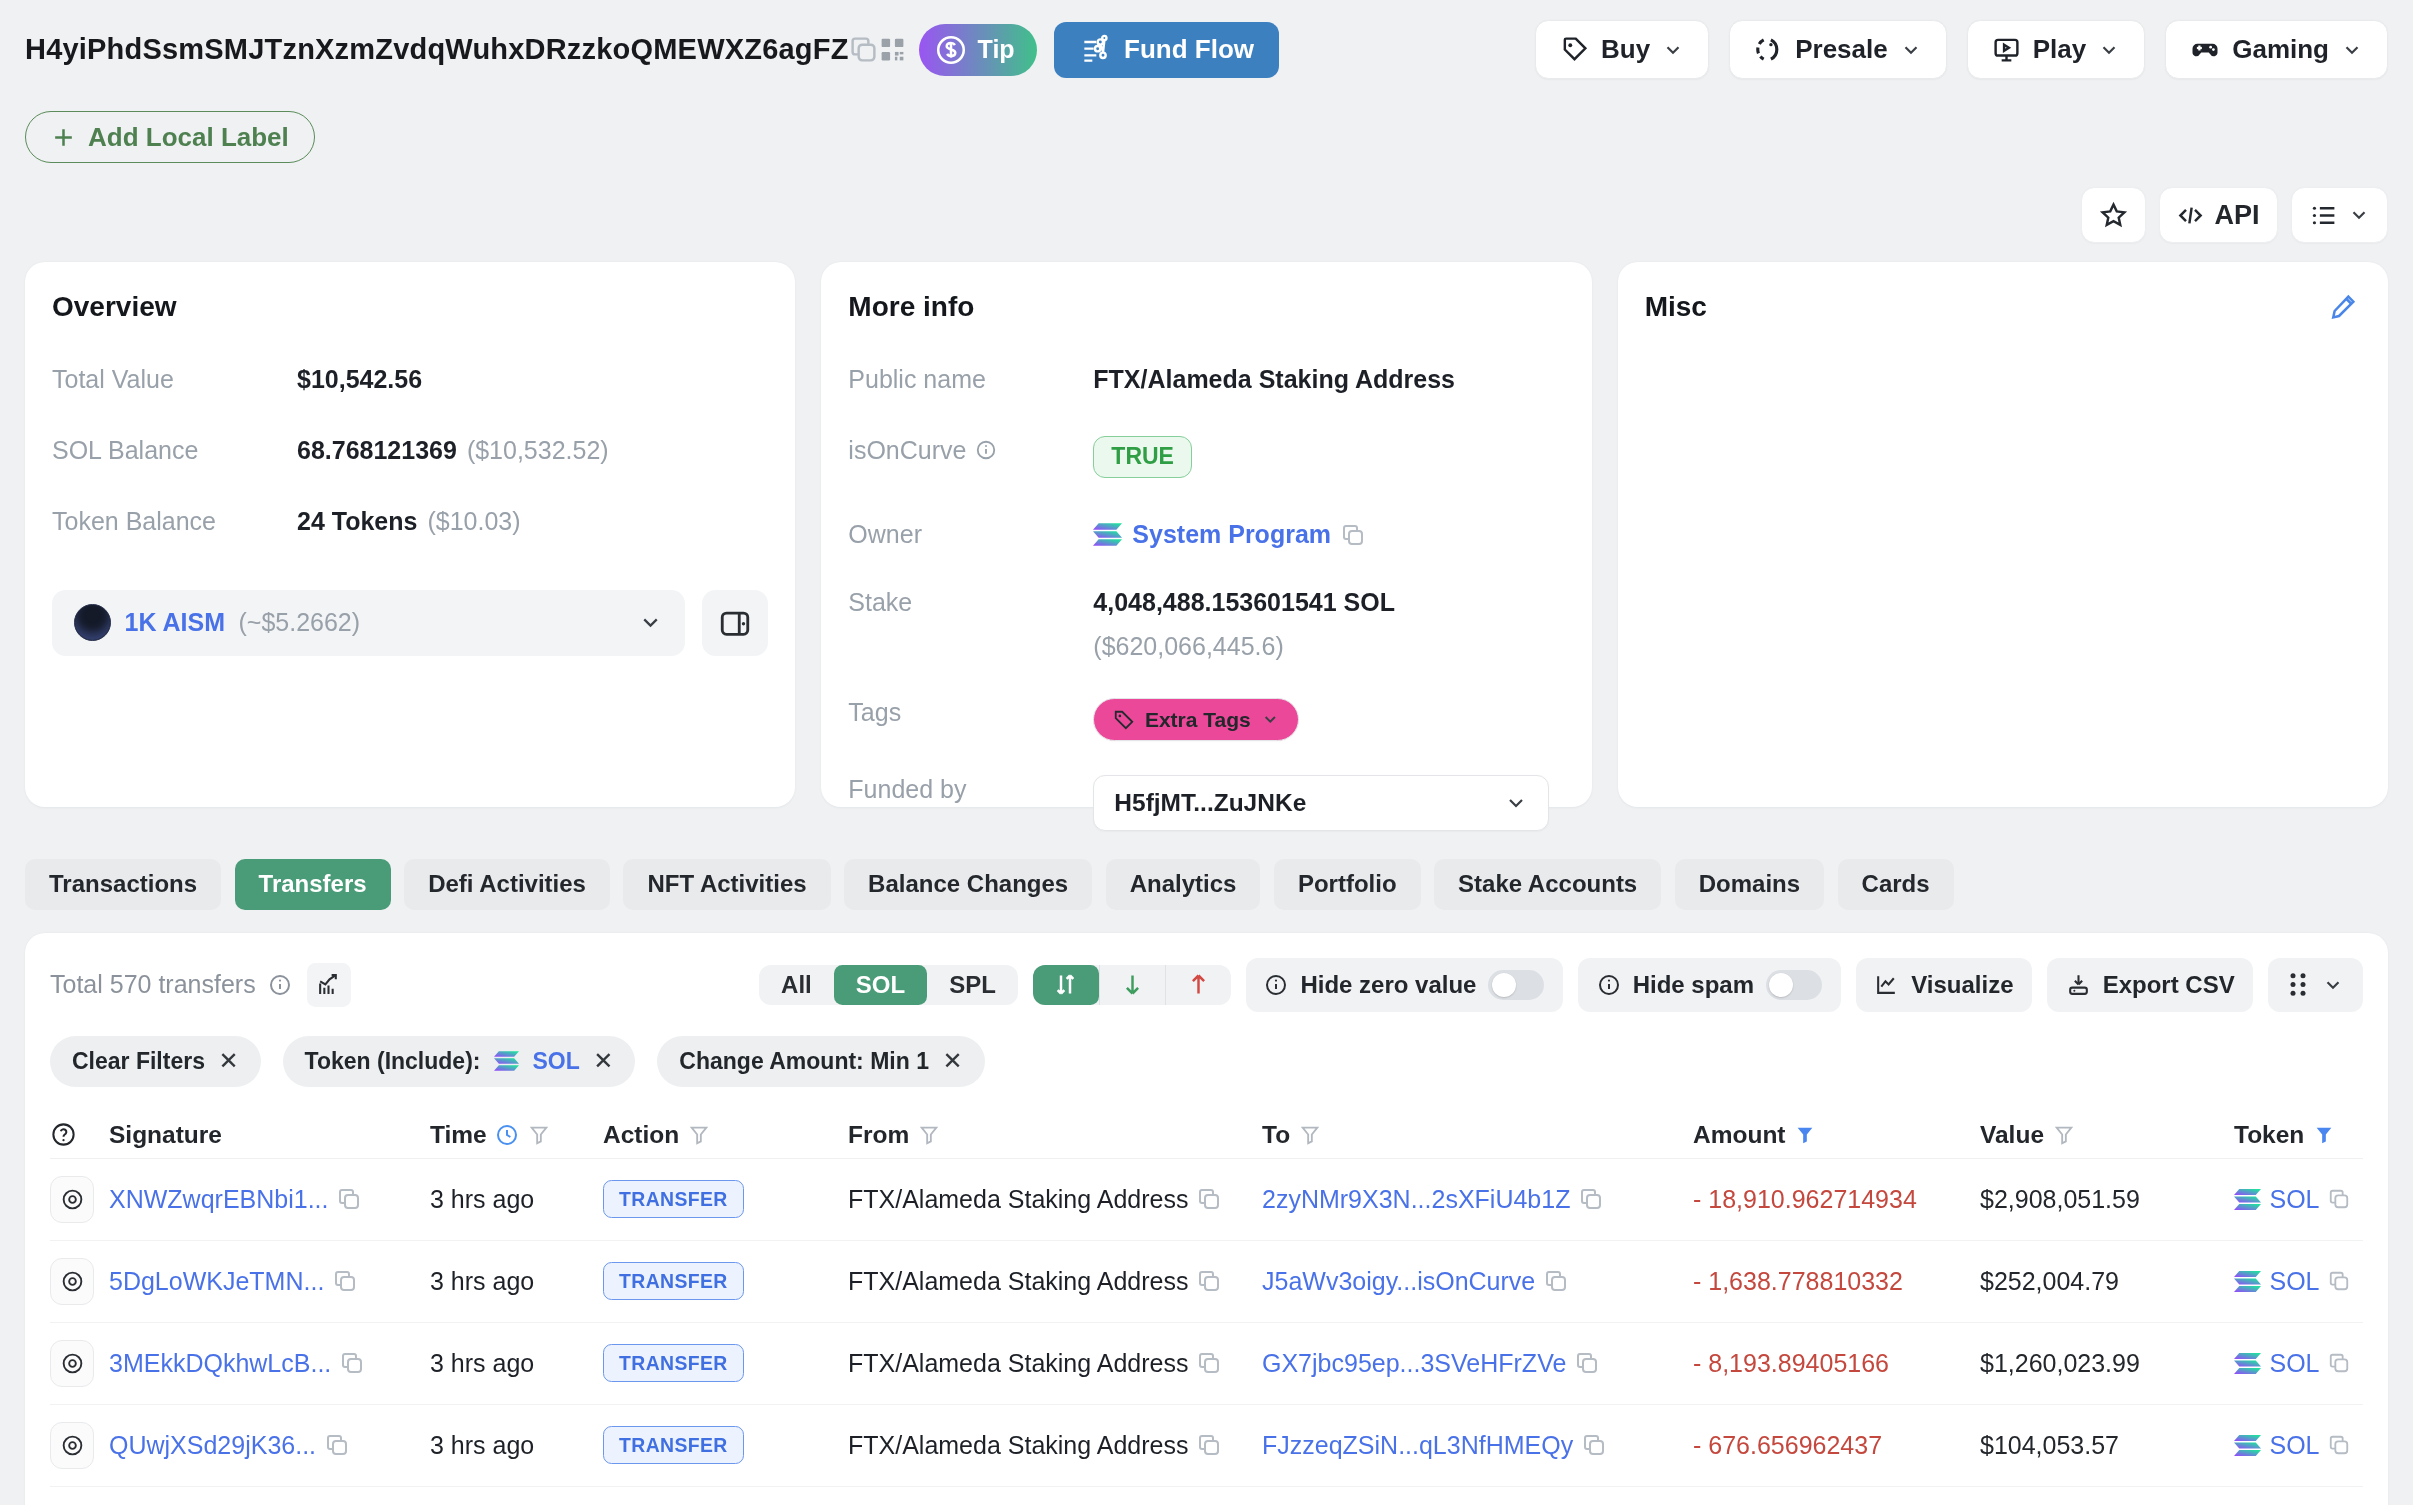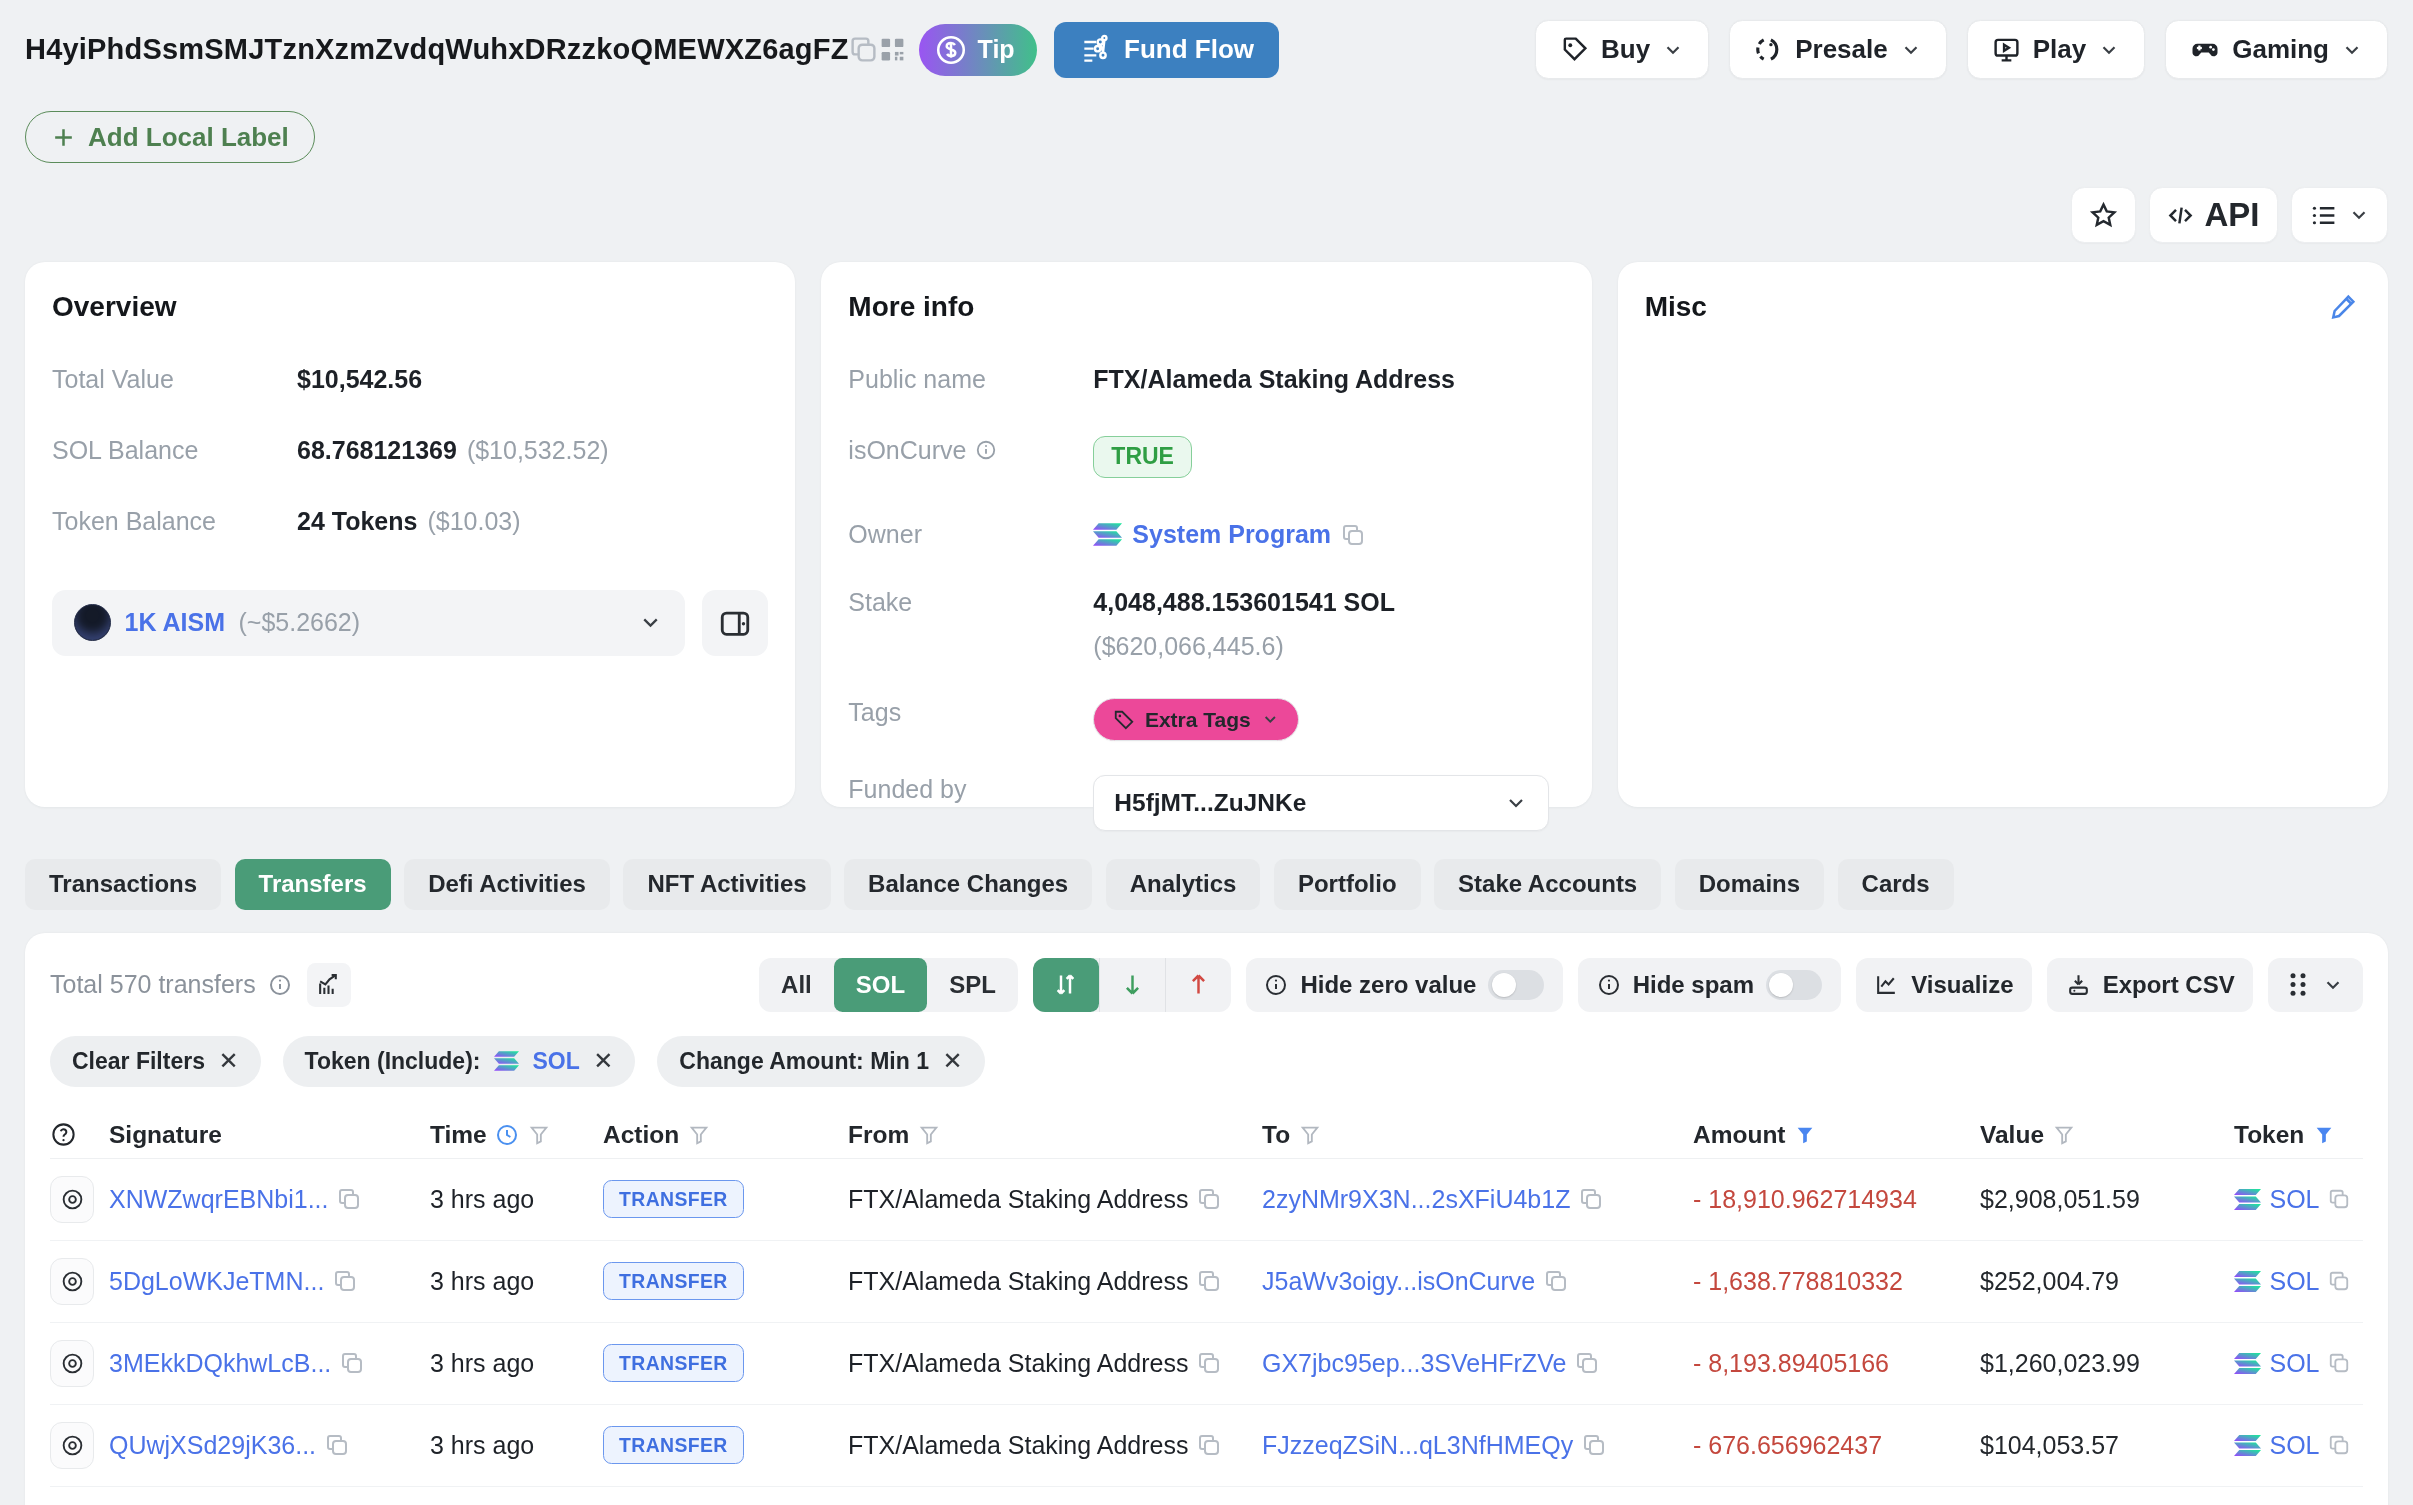--- a/index.html
+++ b/index.html
@@ -20,21 +20,21 @@
   .nav-btn { height:59px; padding:0 24px; background:#fff; border:0.8px solid #e8eaec; border-radius:13.5px;
     display:flex; align-items:center; gap:12px; font-size:26px; font-weight:700; color:#1f2329;
     box-shadow:0 0.8px 1.7px rgba(0,0,0,.04); cursor:pointer; }
 
   
   .add-label-row { padding:32px 25px 0; }
   .add-label-btn { height:52px; padding:0 25px; border:1.7px solid #5b8c5a; border-radius:27px; background:transparent;
     color:#4e8050; font-size:26px; font-weight:700; display:flex; align-items:center; gap:12px; cursor:pointer; }
   .actions-row { display:flex; justify-content:flex-end; gap:13.5px; padding:24px 25px 0; }
   .sq-btn { height:56px; min-width:61px; padding:0 17px; background:#fff; border:0.8px solid #eceef0; border-radius:13.5px;
-    display:flex; align-items:center; justify-content:center; gap:10px; font-size:33px; font-weight:600; color:#23272c;
+    display:flex; align-items:center; justify-content:center; gap:10px; font-size:27px; font-weight:600; color:#23272c;
     box-shadow:0 0.8px 1.7px rgba(0,0,0,.03); cursor:pointer; }
 
   
   .cards { display:grid; grid-template-columns:1fr 1fr 1fr; gap:26px; padding:18.6px 25px 0; }
   .card { background:#fff; border-radius:20px; padding:29px 27px; height:545px; position:relative;
     box-shadow:0 0.8px 2.5px rgba(20,30,40,.05); }
   .card-title { font-size:28px; font-weight:700; color:#141householdchars;} 
   .card-title { font-size:28px; font-weight:700; color:#14171b; }
   .kv { display:flex; align-items:flex-start; margin-top:42px; font-size:25px; }
   .kv .k { width:245px; flex:0 0 245px; color:#98a0a9; display:flex; align-items:center; gap:8.5px; }
@@ -69,21 +69,21 @@
   .tab.active { background:#4a9c78; color:#fff; }
 
   
   .panel { margin:23px 25px 0; background:#fff; border-radius:20px 20px 0 0; padding:25px 25px 0; height:583px;
     box-shadow:0 0.8px 2.5px rgba(20,30,40,.05); overflow:hidden; }
   .toolbar { display:flex; align-items:center; gap:15px; }
   .total-label { font-size:25px; color:#8b929b; display:flex; align-items:center; gap:12px; }
   .mini-chart-btn { width:44px; height:44px; border-radius:8.5px; background:#f3f4f6; border:none;
     display:flex; align-items:center; justify-content:center; cursor:pointer; }
   .toolbar-right { margin-left:auto; display:flex; align-items:center; gap:15px; }
-  .seg { display:flex; background:#f1f2f4; border-radius:12px; height:54px; align-items:stretch; overflow:hidden; }
+  .seg { display:flex; background:#f1f2f4; border-radius:12px; height:40px; align-items:stretch; overflow:hidden; }
   .seg-item { padding:0 22px; display:flex; align-items:center; font-size:24px; font-weight:700; color:#2a2e33; cursor:pointer; }
   .seg-item.active { background:#4a9c78; color:#fff; border-radius:8.5px; }
   .sort-item { width:66px; display:flex; align-items:center; justify-content:center; cursor:pointer; }
   .sort-item + .sort-item { border-left:0.8px solid #e0e2e5; }
   .sort-item.active { background:#4a9c78; border-radius:8.5px; border-left:none; }
   .pill { height:54px; background:#f1f2f4; border-radius:12px; display:flex; align-items:center; gap:12px;
     padding:0 18.6px; font-size:24px; font-weight:600; color:#23272c; cursor:pointer; border:none; }
   .switch { width:56px; height:30px; background:#dcdfe3; border-radius:15px; position:relative; flex:0 0 56px; }
   .switch .knob { position:absolute; left:3.4px; top:3.4px; width:24px; height:24px; border-radius:50%; background:#fff;
     box-shadow:0 0.8px 1.7px rgba(0,0,0,.2); }

